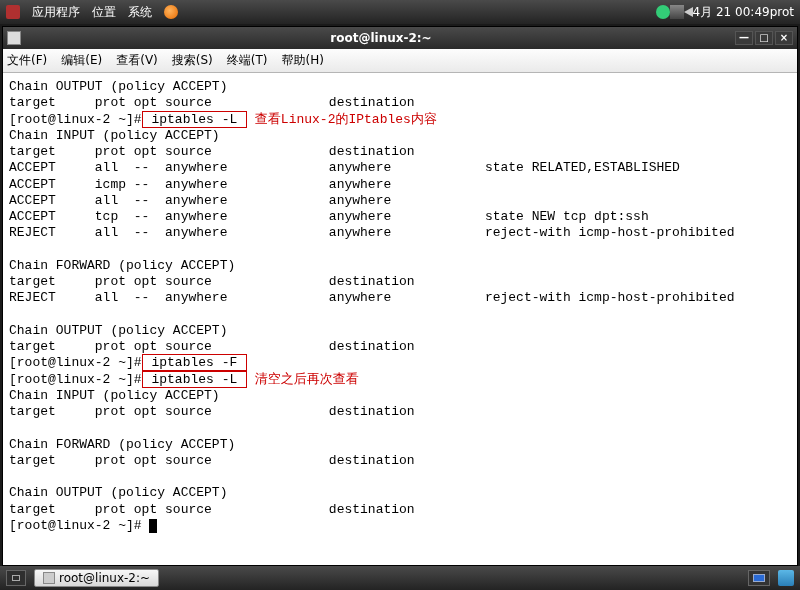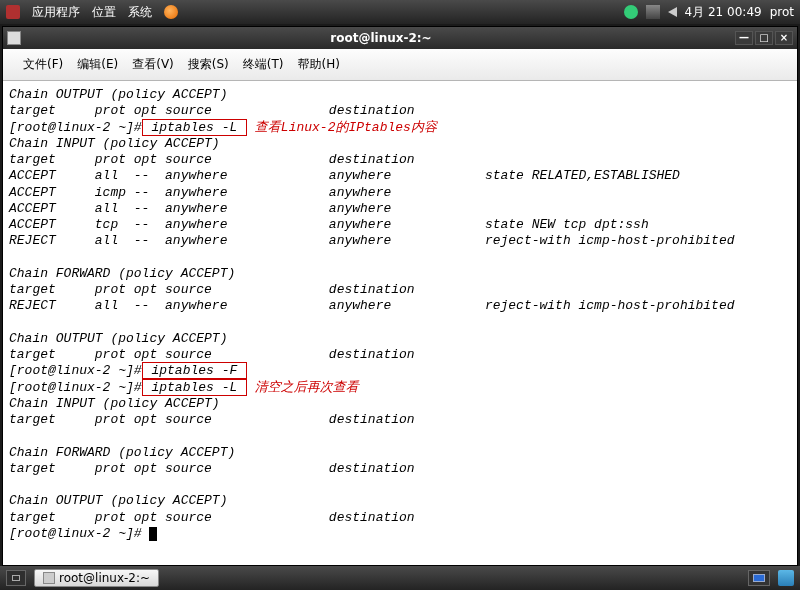--- a/index.html
+++ b/index.html
@@ -16,21 +16,21 @@
     color: #fff;
     height: 24px;
     display: flex;
     align-items: center;
     padding: 0 6px;
     gap: 12px;
   }
   .top-panel .icon-sq { width: 14px; height: 14px; background: #b03030; border-radius: 2px; }
   .top-panel .menu-item { cursor: default; }
   .top-panel .spacer { flex: 1; }
-  .top-panel .tray { display: flex; gap: 8px; align-items: center; justify-content: center; }
+  .top-panel .tray { display: flex; align-items: center; justify-content: center; }
   .tray-ico { width: 14px; height: 14px; display:inline-block; }
   .ff-icon { background: radial-gradient(circle at 40% 40%, #ffb35c, #e76a00); border-radius: 50%; }
   .speaker-icon { width:0;height:0;border-top:5px solid transparent;border-bottom:5px solid transparent;border-right:9px solid #ccc; }
   .window {
     margin: 2px 2px 0 2px;
     border: 1px solid #000;
     background: #3a3a3a;
     height: 540px;
     display: flex;
     flex-direction: column;
@@ -53,39 +53,38 @@
   .winbtn {
     width: 18px; height: 14px;
     background: #3a3a3a; border: 1px solid #555;
     margin-left: 2px; color: #fff;
     display: flex; align-items: center; justify-content: center;
     font-size: 10px; line-height: 1;
   }
   .menubar {
     background: linear-gradient(#fdfdfd, #eaeaea);
     color: #000;
-    height: 32px;
-    display: flex;
-    align-items: center;
-    padding: 0 20px;
+    height: 24px;
+    display: flex;
+    align-items: center;
+    padding: 0 4px;
     gap: 14px;
     border-bottom: 1px solid #b5b5b5;
   }
   .terminal {
     flex: 1;
     background: #fff;
     color: #000;
     font-family: "Liberation Mono", "DejaVu Sans Mono", monospace;
     font-size: 13px;
     padding: 6px 6px 6px 6px;
     line-height: 1.25;
     position: relative;
     overflow: hidden;
     white-space: pre;
-    font-style: italic;
   }
   .redbox { border: 1px solid #c00; padding: 0 1px; }
   .redtext { color: #c00; }
   .cursor {
     display: inline-block;
     width: 8px; height: 14px;
     background: #000;
     vertical-align: text-bottom;
   }
   .taskbar {

